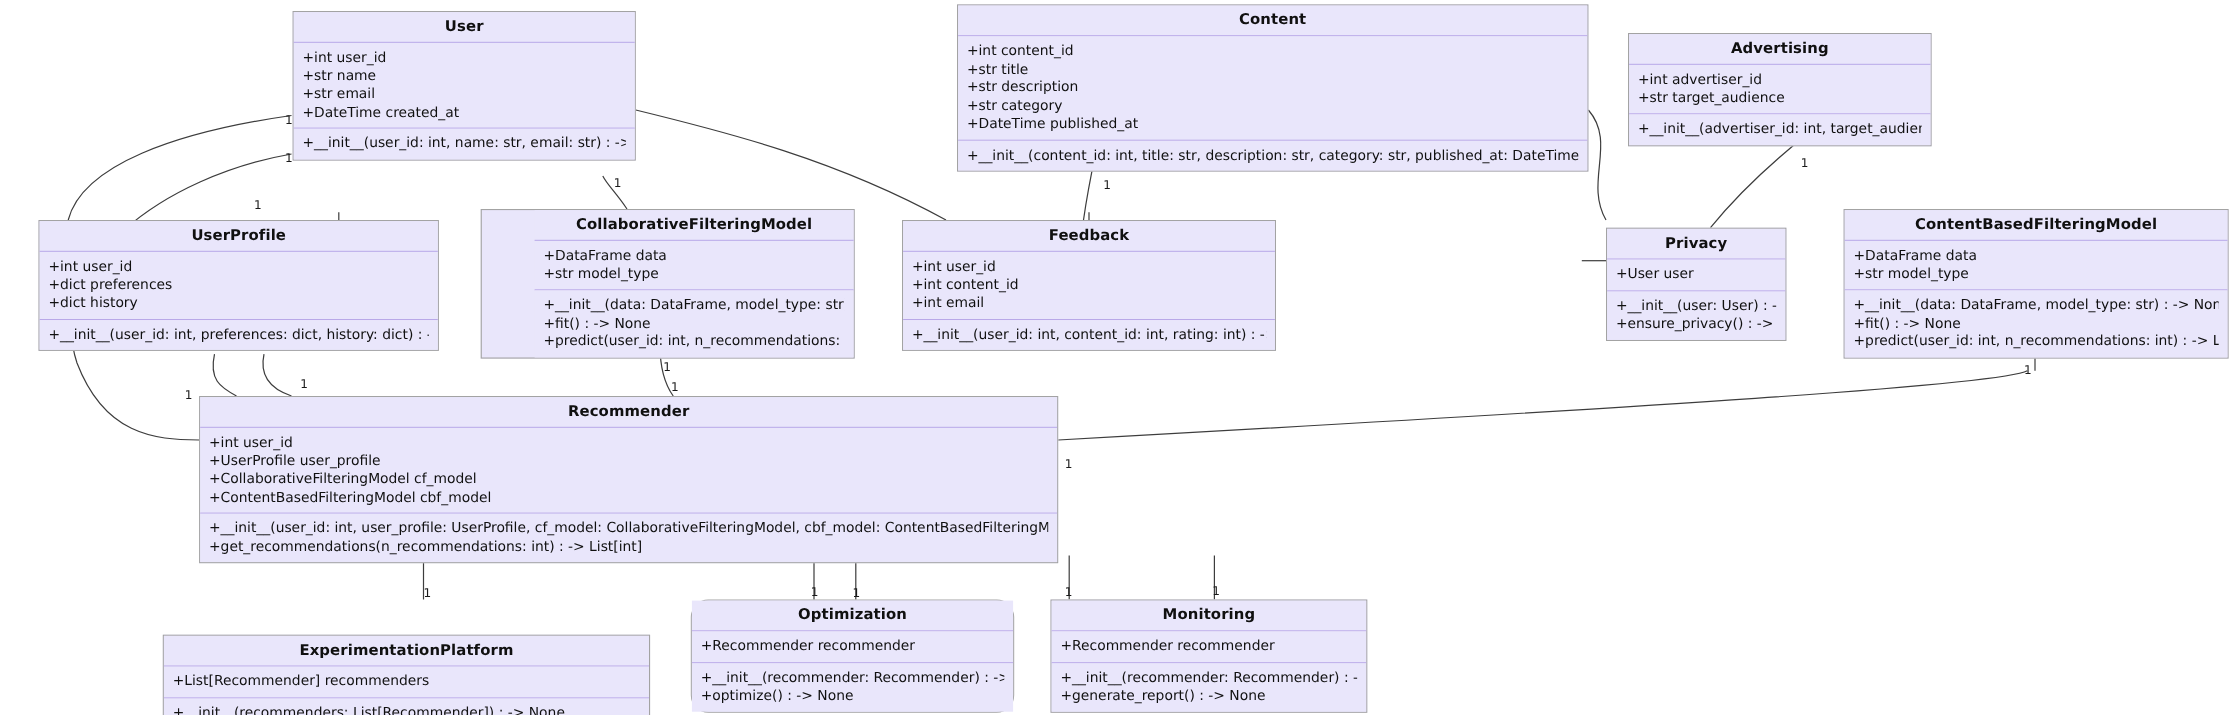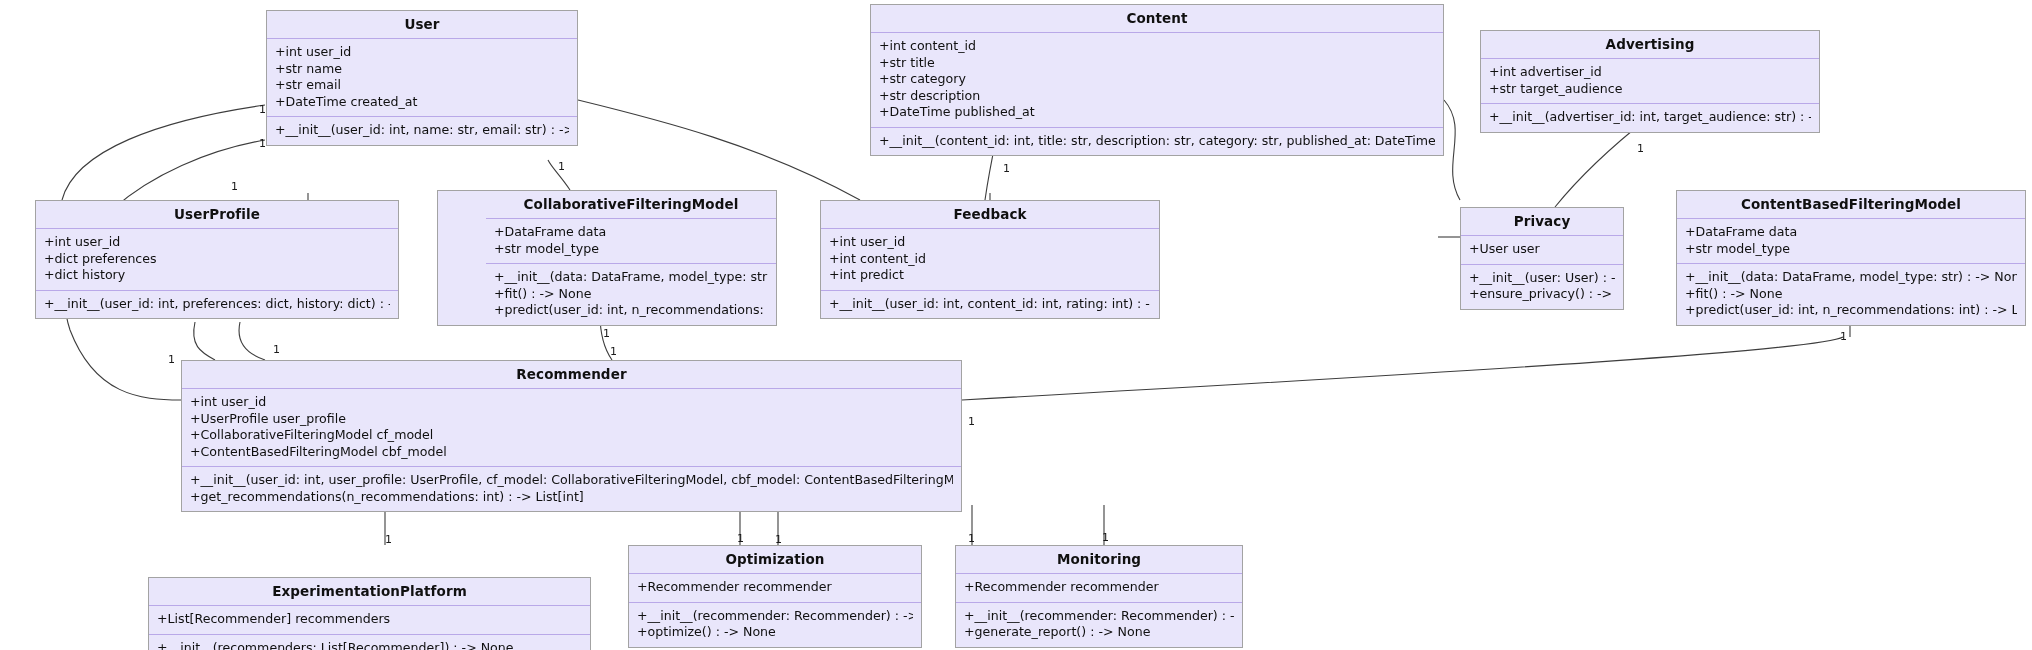--- a/index.html
+++ b/index.html
@@ -124,29 +124,29 @@
         </div>
         <div class="uml-methods">
           <div class="uml-row">+__init__(user_id: int, name: str, email: str) : -&gt; None</div>
         </div>
       </div>
       <div class="umlclass" style="left: 870px; top: 4px; width: 574px;">
         <div class="uml-title">Content</div>
         <div class="uml-attrs">
           <div class="uml-row">+int content_id</div>
           <div class="uml-row">+str title</div>
+          <div class="uml-row">+str description</div>
           <div class="uml-row">+str category</div>
-          <div class="uml-row">+str description</div>
           <div class="uml-row">+DateTime published_at</div>
         </div>
         <div class="uml-methods">
           <div class="uml-row">+__init__(content_id: int, title: str, description: str, category: str, published_at: DateTime) : -&gt; None</div>
         </div>
       </div>
-      <div class="umlclass" style="left: 1480px; top: 30px; width: 340px;">
+      <div class="umlclass" style="left: 1480px; top: 30px; width: 276px;">
         <div class="uml-title">Advertising</div>
         <div class="uml-attrs">
           <div class="uml-row">+int advertiser_id</div>
           <div class="uml-row">+str target_audience</div>
         </div>
         <div class="uml-methods">
           <div class="uml-row">+__init__(advertiser_id: int, target_audience: str) : -&gt; None</div>
         </div>
       </div>
       <div class="umlclass" style="left: 35px; top: 200px; width: 364px;">
@@ -170,21 +170,21 @@
           <div class="uml-row">+__init__(data: DataFrame, model_type: str) : -&gt; None</div>
           <div class="uml-row">+fit() : -&gt; None</div>
           <div class="uml-row">+predict(user_id: int, n_recommendations: int) : -&gt; List[int]</div>
         </div>
       </div>
       <div class="umlclass" style="left: 820px; top: 200px; width: 340px;">
         <div class="uml-title">Feedback</div>
         <div class="uml-attrs">
           <div class="uml-row">+int user_id</div>
           <div class="uml-row">+int content_id</div>
-          <div class="uml-row">+int predict</div>
+          <div class="uml-row">+int email</div>
         </div>
         <div class="uml-methods">
           <div class="uml-row">+__init__(user_id: int, content_id: int, rating: int) : -&gt; None</div>
         </div>
       </div>
       <div class="umlclass" style="left: 1460px; top: 207px; width: 164px;">
         <div class="uml-title">Privacy</div>
         <div class="uml-attrs">
           <div class="uml-row">+User user</div>
         </div>
@@ -221,21 +221,21 @@
       <div class="umlclass" style="left: 148px; top: 545px; width: 443px; margin-top: 32px;">
         <div class="uml-title">ExperimentationPlatform</div>
         <div class="uml-attrs">
           <div class="uml-row">+List[Recommender] recommenders</div>
         </div>
         <div class="uml-methods">
           <div class="uml-row">+__init__(recommenders: List[Recommender]) : -&gt; None</div>
           <div class="uml-row">+run_experiment(user_id: int, n_recommendations: int) : -&gt; Dict[str, List[int]]</div>
         </div>
       </div>
-      <div class="umlclass" style="left: 628px; top: 545px; width: 294px;">
+      <div class="umlclass" style="left: 628px; top: 545px; width: 294px; border-radius: 16px;">
         <div class="uml-title">Optimization</div>
         <div class="uml-attrs">
           <div class="uml-row">+Recommender recommender</div>
         </div>
         <div class="uml-methods">
           <div class="uml-row">+__init__(recommender: Recommender) : -&gt; None</div>
           <div class="uml-row">+optimize() : -&gt; None</div>
         </div>
       </div>
       <div class="umlclass" style="left: 955px; top: 545px; width: 288px;">

